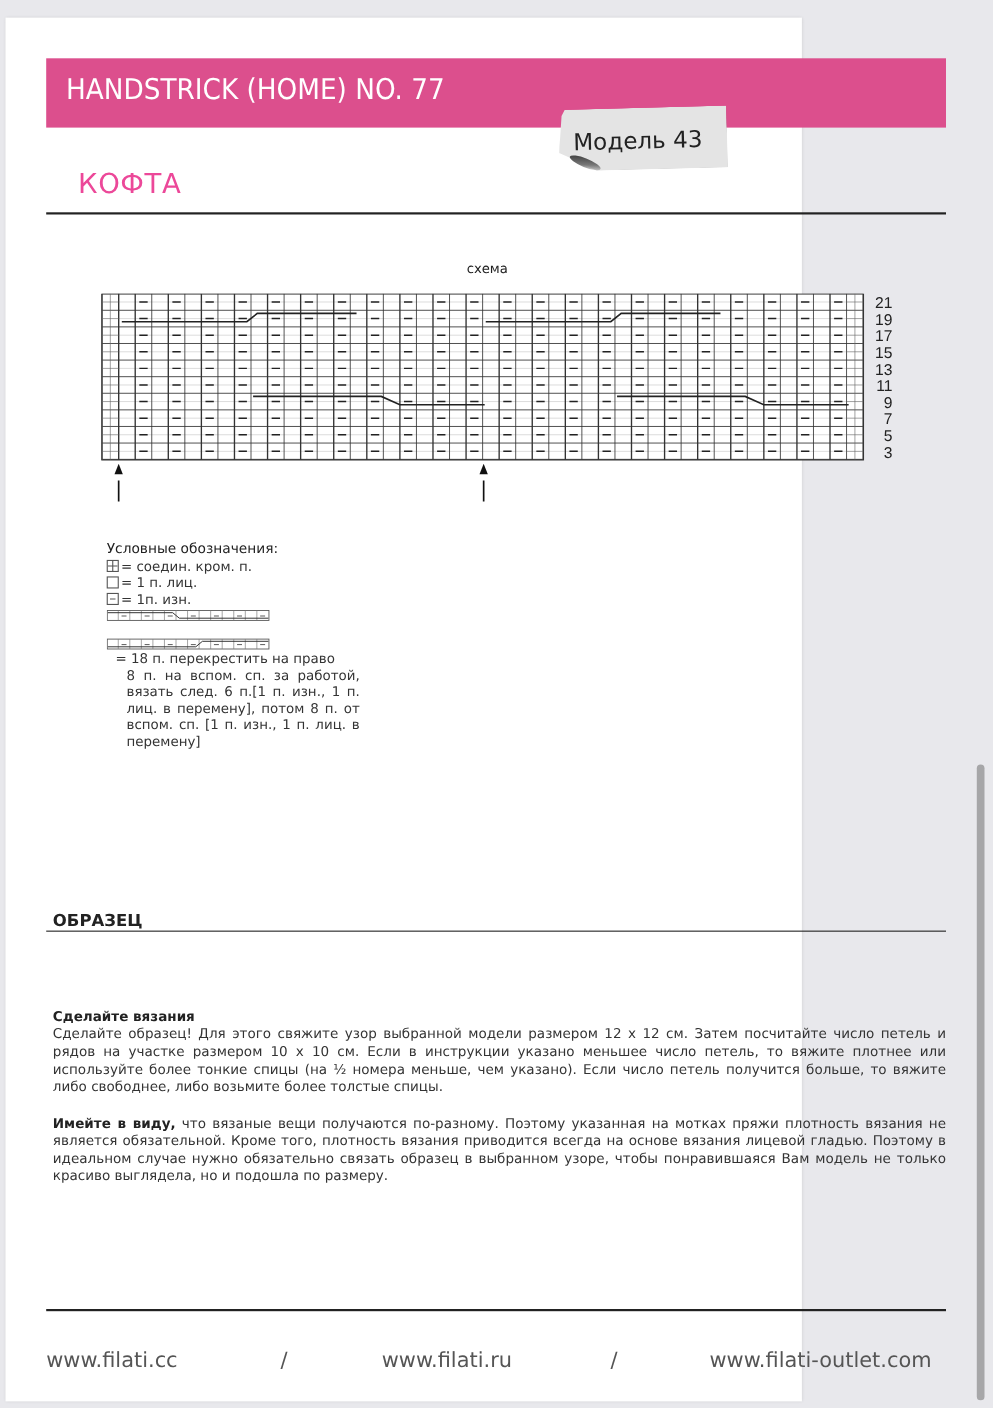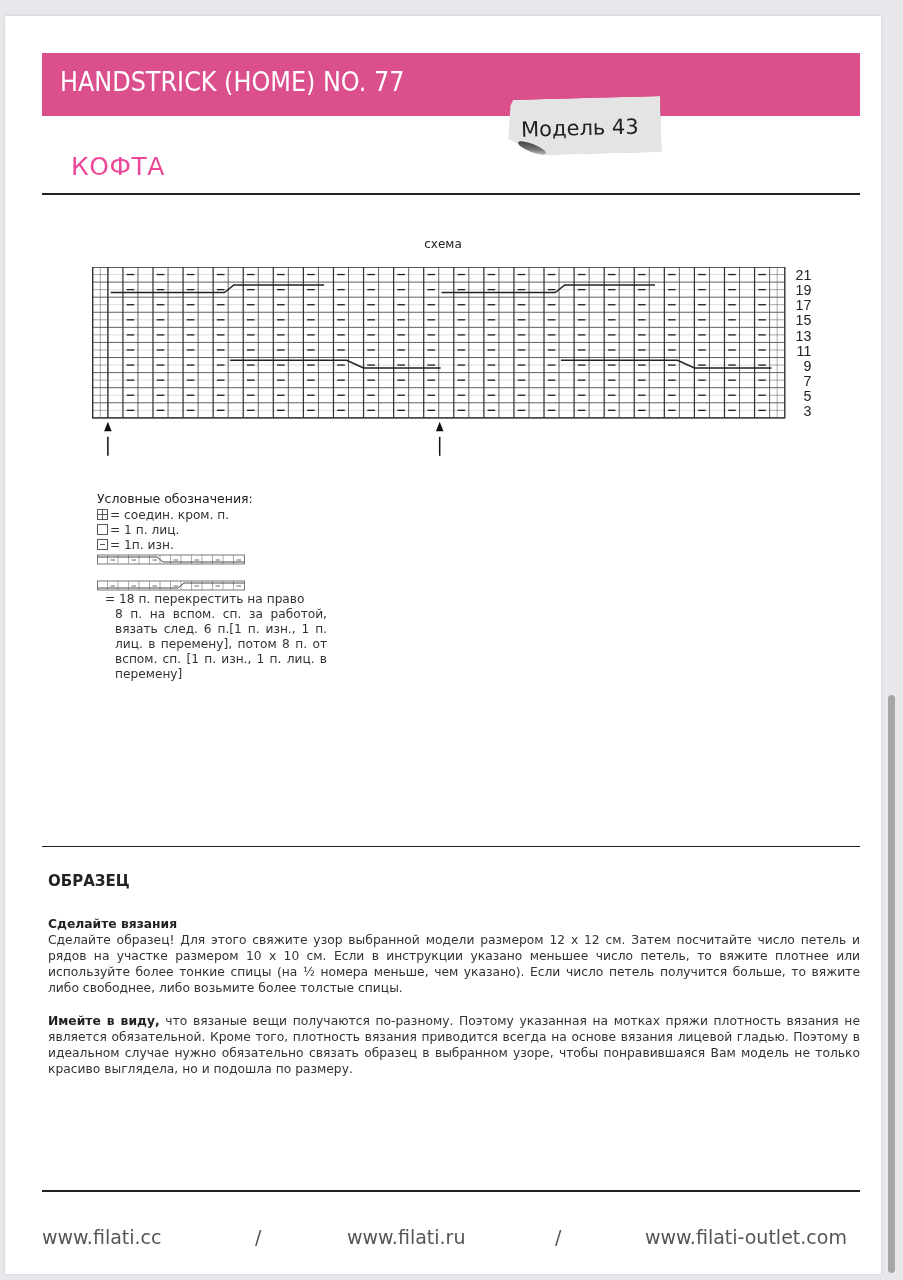--- a/index.html
+++ b/index.html
@@ -3,21 +3,21 @@
 <meta charset="utf-8">
 <style>
   html, body { margin: 0; padding: 0; }
   body {
     width: 903px; height: 1280px; overflow: hidden;
     background: #e8e8ec;
     font-family: "DejaVu Sans", sans-serif;
     position: relative;
   }
   .page {
-    position: absolute; left: 5px; top: 16px; width: 876px; height: 1258px;
+    position: absolute; left: 5px; top: 16px; width: 724px; height: 1258px;
     background: #ffffff;
     box-shadow: 0 0 3px rgba(0,0,0,0.12);
   }
   .scrollbar-thumb {
     position: absolute; left: 888px; top: 695px; width: 7px; height: 578px;
     background: #a6a6a8; border-radius: 4px;
   }
   .header-bar {
     position: absolute; left: 37px; top: 37px; width: 818px; height: 63px;
     background: #dc4f8d;
@@ -495,21 +495,21 @@
         <path d="M 1 8 L 81 8 L 87 3 L 147 3" fill="none" stroke="#333" stroke-width="0.9"></path>
       </svg>
     <div class="legend-desc">
       <div class="first" style="padding-left:8px">= 18 п. перекрестить на право</div>
       <div style="padding-left:8px">8 п. на вспом. сп. за работой, вязать след. 6 п.[1 п. изн., 1 п. лиц. в перемену], потом 8 п. от вспом. сп. [1 п. изн., 1 п. лиц. в перемену]</div>
     </div>
   </div>
 
   <div class="rule" style="top:830px;height:1px"></div>
 
-  <div class="section-title" style="top:856px">ОБРАЗЕЦ</div>
+  <div class="section-title" style="top:812px">ОБРАЗЕЦ</div>
   <div class="para" style="top:900px">
     <b style="display:block">Сделайте вязания</b>
     <span>Сделайте образец! Для этого свяжите узор выбранной модели размером 12 х 12 см. Затем посчитайте число петель и рядов на участке размером 10 х 10 см. Если в инструкции указано меньшее число петель, то вяжите плотнее или используйте более тонкие спицы (на ½ номера меньше, чем указано). Если число петель получится больше, то вяжите либо свободнее, либо возьмите более толстые спицы.</span>
   </div>
   <div class="para" style="top:997px">
     <b>Имейте в виду,</b><span> что вязаные вещи получаются по-разному. Поэтому указанная на мотках пряжи плотность вязания не является обязательной. Кроме того, плотность вязания приводится всегда на основе вязания лицевой гладью. Поэтому в идеальном случае нужно обязательно связать образец в выбранном узоре, чтобы понравившаяся Вам модель не только красиво выглядела, но и подошла по размеру.</span>
   </div>
 
   <div class="rule" style="top:1174px;height:2px"></div>
 

